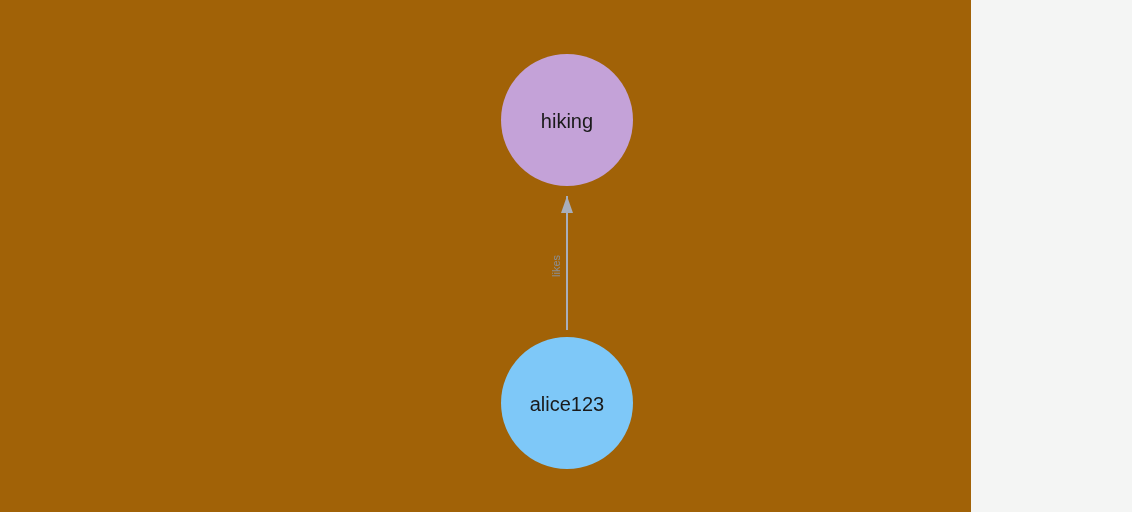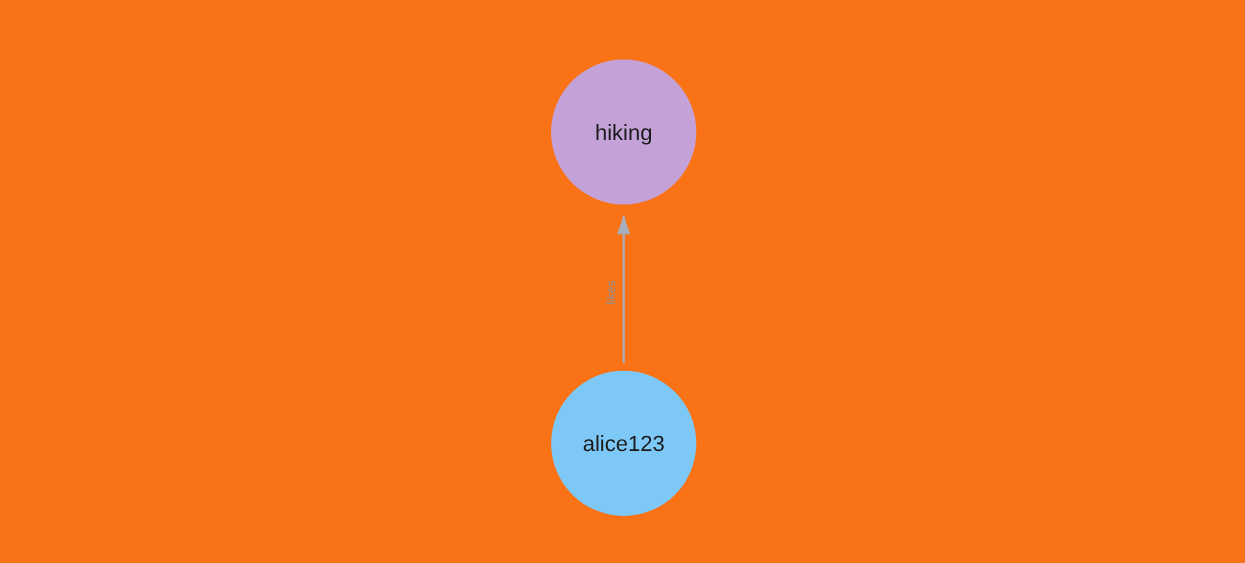--- a/index.html
+++ b/index.html
@@ -48,21 +48,21 @@
     font-family: "Liberation Sans", sans-serif;
     font-size: 11px;
     fill: #8a8f96;
     text-anchor: middle;
     dominant-baseline: central;
   }
 </style>
 </head>
 <body style="background: rgb(244, 245, 244);">
 
-<div id="graph-canvas" style="width: 1132px; height: 512px; background: #f97316;">
+<div id="graph-canvas" style="width: 971px; height: 512px; background: #a16207;">
   <svg class="graph-svg" viewBox="0 0 1132 512" xmlns="http://www.w3.org/2000/svg" style="width: 1132px; height: 512px;">
 
      hiking --&gt;
     <g>
       <line class="edge-line" x1="567" y1="330" x2="567" y2="196" stroke="#a8aebb" stroke-width="2"></line>
       <line class="edge-line" x1="567" y1="330" x2="567" y2="196" style="display:none"></line>
       <polygon class="edge-arrow" points="567,196 561,213 573,213" fill="#a8aebb"></polygon>
       <text class="edge-label" transform="translate(556,266) rotate(-90)" x="0" y="0" style="font-size: 11px; fill: rgb(138, 143, 150);">likes</text>
     </g>
 

